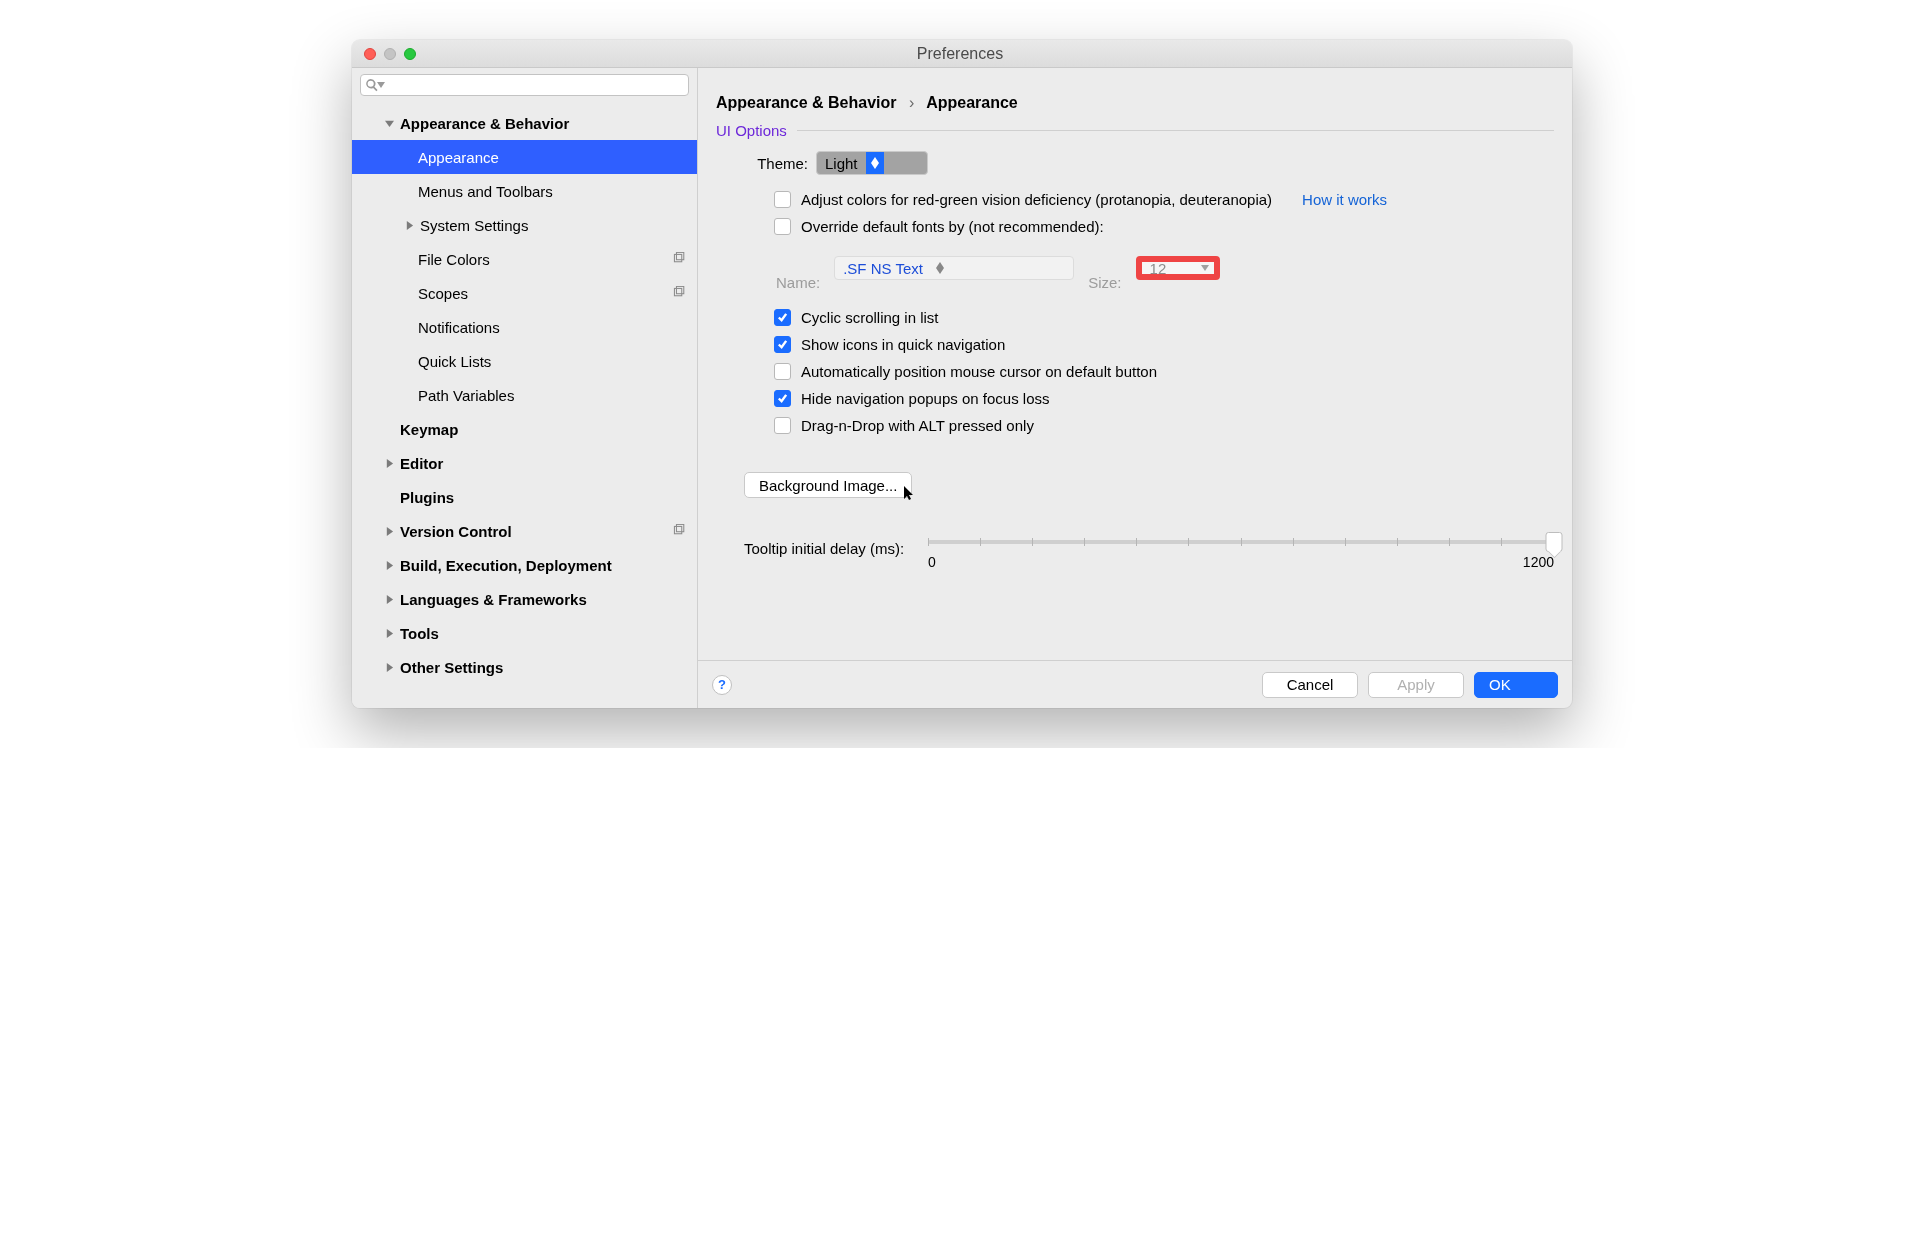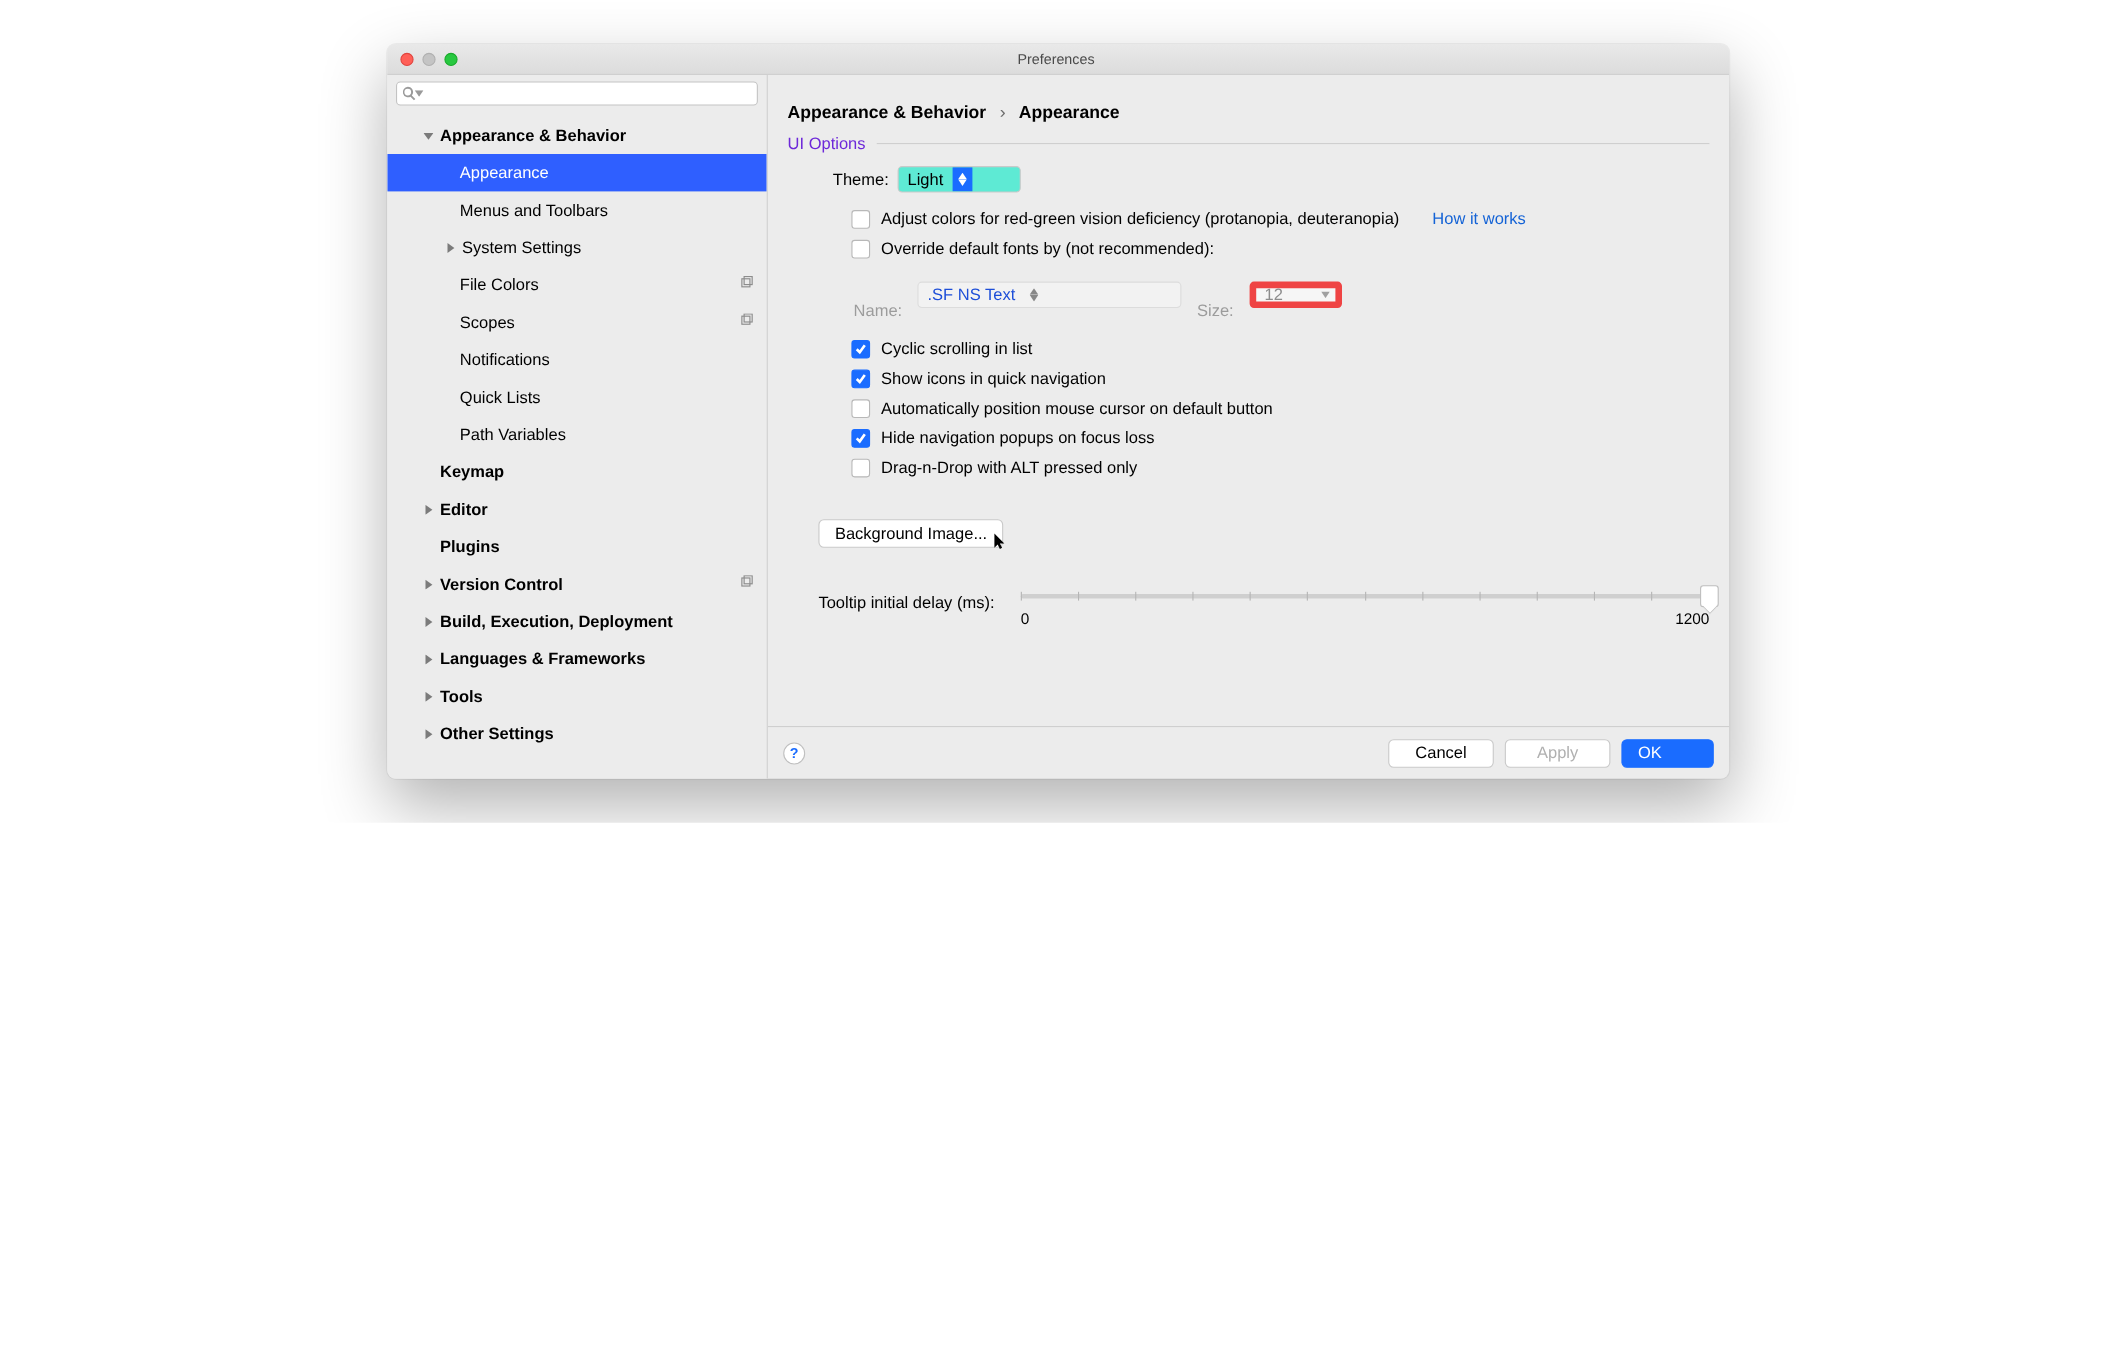--- a/index.html
+++ b/index.html
@@ -28,21 +28,21 @@
     align-items: center;
     position: relative;
   }
   .traffic-lights { display: flex; gap: 8px; padding-left: 12px; }
   .tl { width: 12px; height: 12px; border-radius: 50%; }
   .tl.red { background: #ff5f57; border: 0.5px solid #e0443e; }
   .tl.yellow { background: #c4c4c4; border: 0.5px solid #b0b0b0; }
   .tl.green { background: #28c840; border: 0.5px solid #1aab2b; }
   .title {
     position: absolute; left: 0; right: 4px; text-align: center;
-    font-size: 13px; color: #4a4a4a; pointer-events: none;
+    font-size: 16px; color: #4a4a4a; pointer-events: none;
   }
   .body { display: flex; height: 640px; }
   .sidebar {
     width: 346px;
     background: #ececec;
     border-right: 1px solid #cfcfcf;
     display: flex; flex-direction: column;
   }
   .search-wrap { padding: 6px 8px; }
   .search {
@@ -75,21 +75,21 @@
   .breadcrumb .sep { color: #6b6b6b; margin: 0 8px; font-weight: 400;}
   .content { flex: 1; padding: 0 18px 10px; font-size: 15px; color: #000; overflow: auto;}
   .section-title {
     display: flex; align-items: center; gap: 10px; color: #6d28d9;
     font-size: 15px; margin-bottom: 12px;
   }
   .section-title .rule { flex: 1; height: 1px; background: #cfcfcf; }
   .form-row { display: flex; align-items: center; gap: 8px; margin: 8px 0 16px 28px; }
   .label { min-width: 64px; text-align: right; color: #000; }
   .select {
-    height: 24px; background: #5eead4; border: 1px solid #c9c9c9; border-radius: 4px;
+    height: 24px; background: #a3a3a3; border: 1px solid #c9c9c9; border-radius: 4px;
     display: flex; align-items: center; padding: 0 0 0 8px; overflow: hidden;
   }
   .select .arrows {
     width: 18px; height: 100%; background: #1a6cff; margin-left: 8px;
     display: flex; flex-direction: column; justify-content: center; align-items: center;
   }
   .select .arrows svg { width: 8px; height: 6px; fill: #fff; }
   .select.plain .arrows { background: transparent; }
   .select.plain .arrows svg { fill: #888; }
   .select.disabled { background: #f2f2f2; color: #1d4ed8; border-color: #dcdcdc; }

